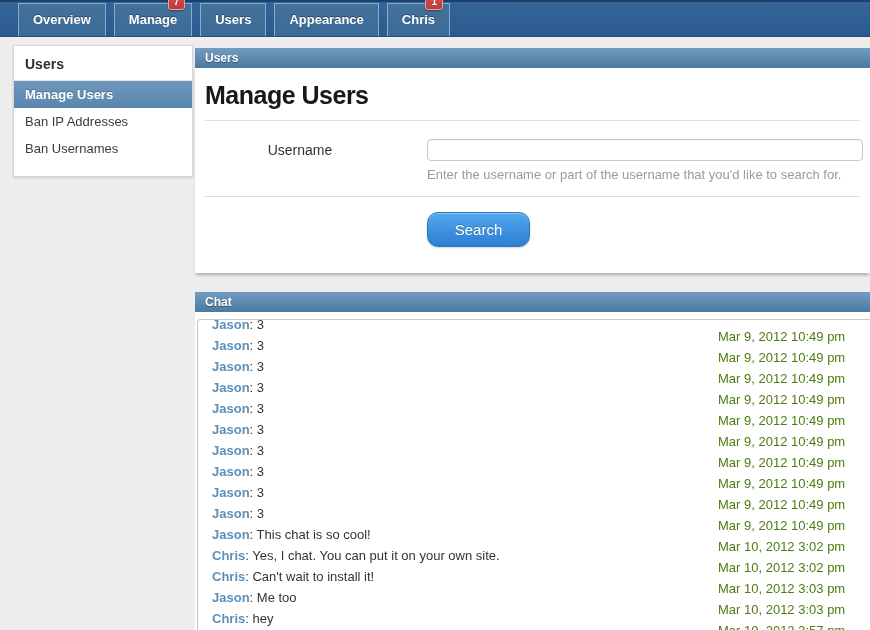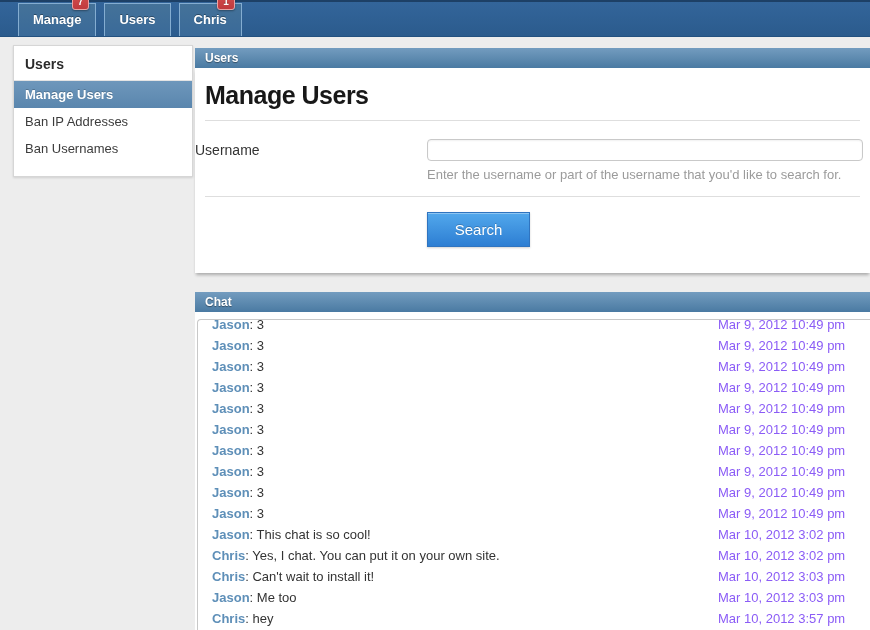--- a/index.html
+++ b/index.html
@@ -125,21 +125,21 @@
     border-top: 1px solid #dedede;
     margin: 0 10px;
   }
   .form-row {
     display: flex;
     align-items: flex-start;
     margin-top: 18px;
   }
   .form-label {
     flex: 0 0 232px;
-    text-align: left;
+    text-align: center;
     padding-right: 22px;
     font-size: 14px;
     color: #333;
     line-height: 22px;
   }
   .text-input {
     width: 436px;
     height: 22px;
     border: 1px solid #c9c9c9;
     border-radius: 4px;
@@ -154,21 +154,21 @@
     margin: 6px 10px 14px 232px;
     font-size: 13px;
     color: #9b9b9b;
   }
   .btn-row { margin: 15px 0 0 232px; }
   .search-btn {
     width: 103px;
     height: 35px;
     background: linear-gradient(#52a8ec, #2d7ed3);
     border: 1px solid #2f74c0;
-    border-radius: 0;
+    border-radius: 11px;
     color: #fff;
     font-family: "Liberation Sans", sans-serif;
     font-size: 15px;
     text-shadow: 0 -1px 0 rgba(0,0,0,0.2);
     box-shadow: inset 0 1px 0 rgba(255,255,255,0.35), 0 1px 2px rgba(0,0,0,0.18);
     cursor: pointer;
   }
 
   
   .panel-gap { height: 19px; }
@@ -194,37 +194,45 @@
     padding-left: 14px;
     white-space: nowrap;
   }
   .chat-author {
     color: #5e8fb8;
     font-weight: bold;
   }
   .chat-time {
     position: absolute;
     left: 520px;
-    top: 0;
-    color: #8b5cf6;
+    top: 12px;
+    color: #4d7c0f;
   }
 </style>
 </head>
 <body>
 
 <div class="viewport">
 
   <nav class="topbar">
     <div class="tabs">
         <div class="tab">
+    <span class="tab-label">Overview</span>
+    
+  </div>
+        <div class="tab">
     <span class="tab-label">Manage</span>
     <span class="badge">7</span>
   </div>
         <div class="tab">
     <span class="tab-label">Users</span>
+    
+  </div>
+        <div class="tab">
+    <span class="tab-label">Appearance</span>
     
   </div>
         <div class="tab">
     <span class="tab-label">Chris</span>
     <span class="badge">1</span>
   </div>
       </div>
   </nav>
 
   <aside class="sidebar">

